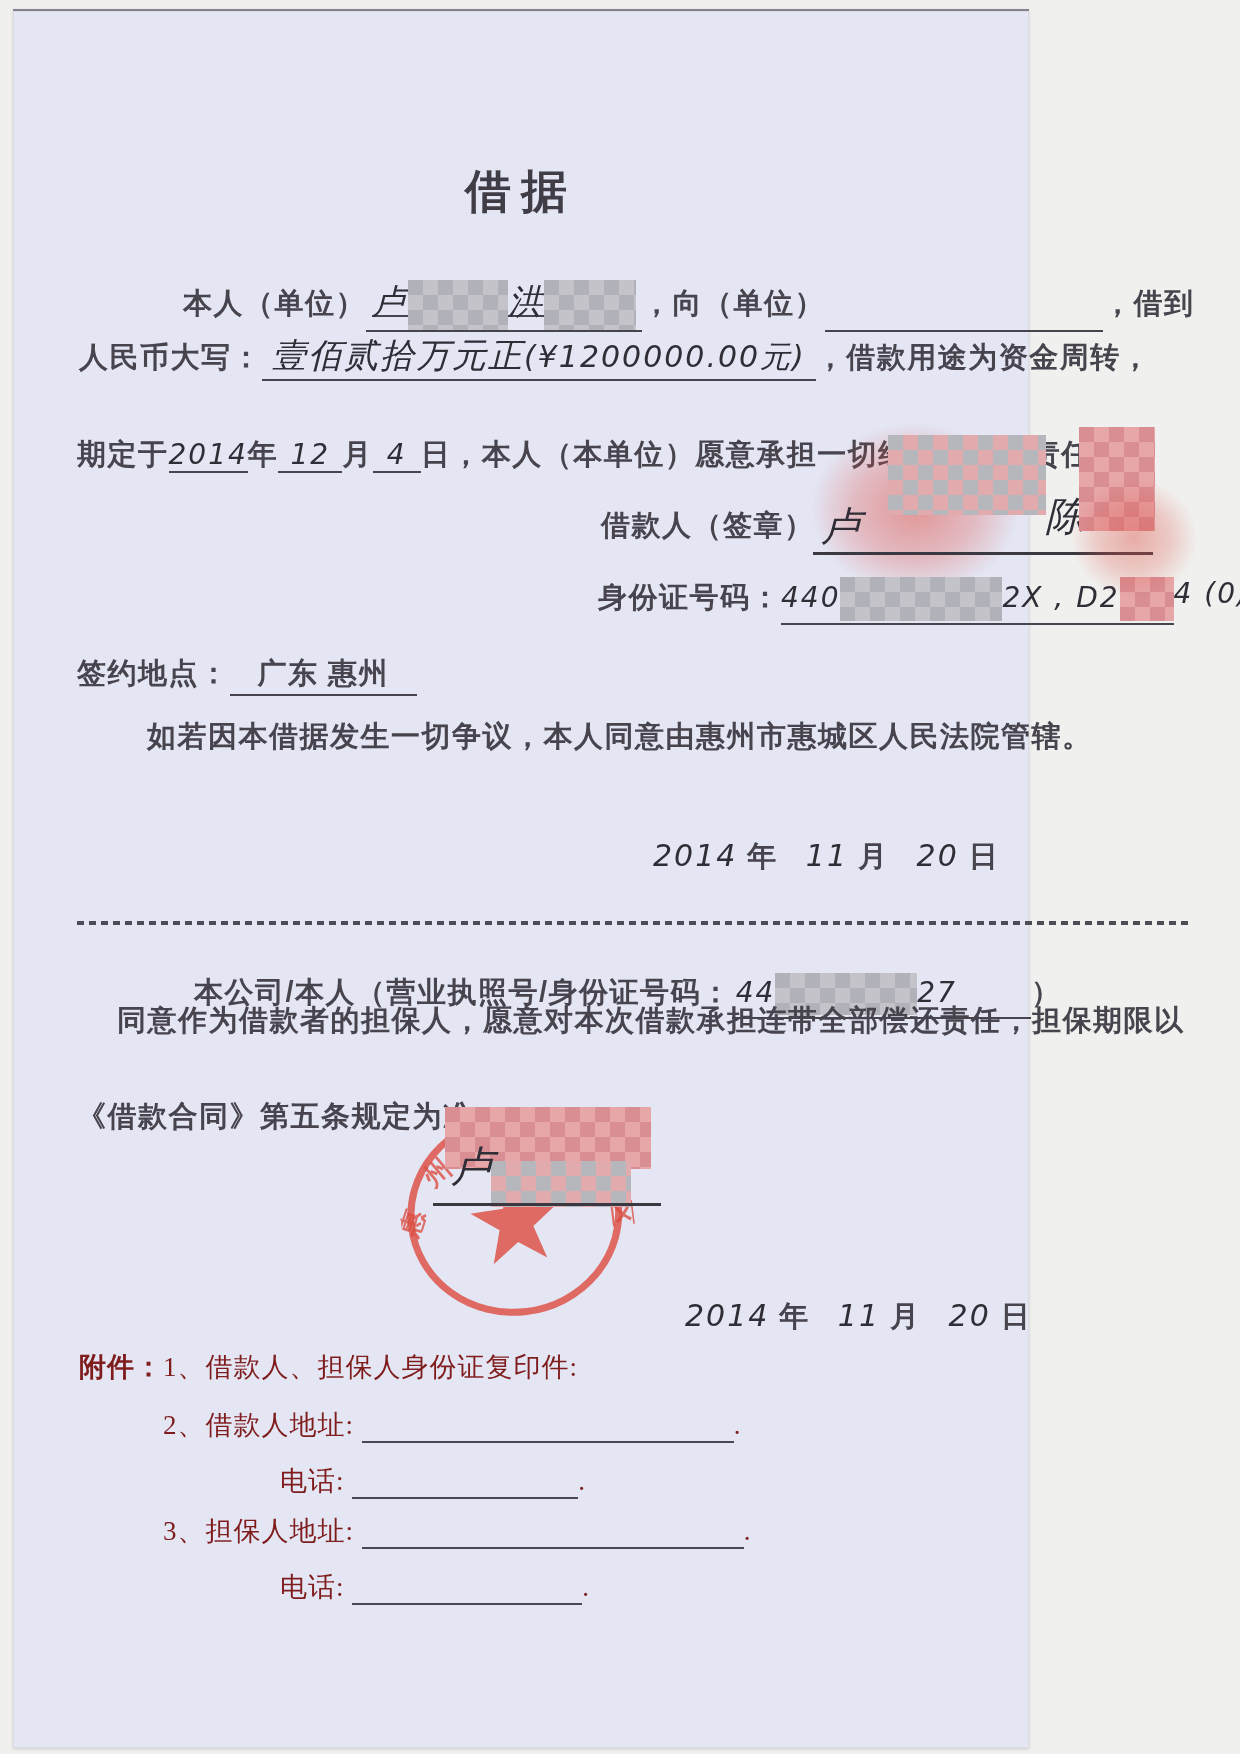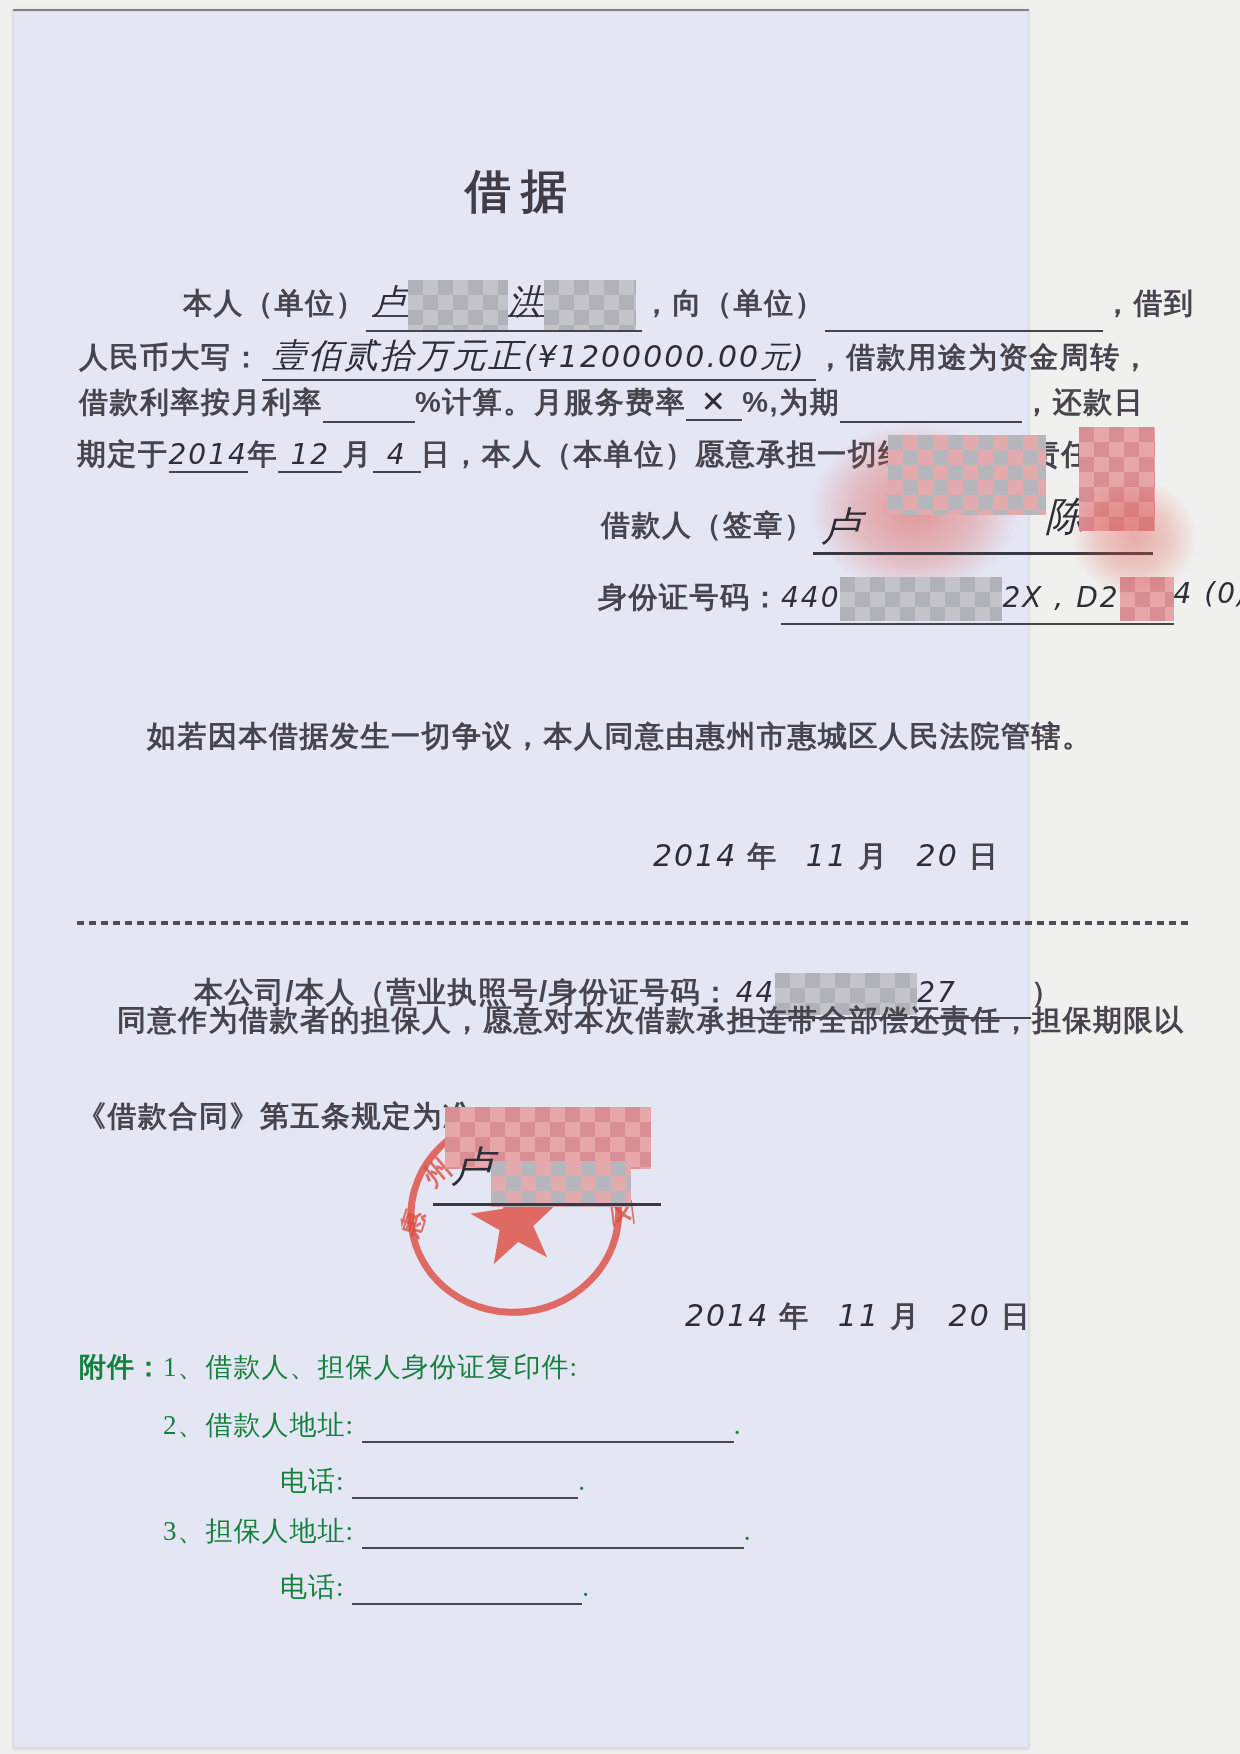--- a/index.html
+++ b/index.html
@@ -22,21 +22,21 @@
     font-size:46px;font-weight:bold;color:#403d47;letter-spacing:10px;
   }
   .hw{
     font-style:italic;font-weight:normal;color:#2f2d36;
     font-family:"DejaVu Sans",sans-serif;letter-spacing:2px;
   }
   .hw-big{font-size:34px;}
   .u{display:inline-block;border-bottom:2px solid #47444e;}
   .blank{display:inline-block;border-bottom:2px solid #47444e;height:30px;vertical-align:bottom;}
   .serif{font-family:"Liberation Serif","DejaVu Serif",serif;font-weight:normal;
-         color:#15803d;font-size:27px;letter-spacing:1px;}
+         color:#7f1d1d;font-size:27px;letter-spacing:1px;}
   .sblank{display:inline-block;border-bottom:2px solid #4a4750;height:28px;vertical-align:bottom;}
   .mz{
     display:inline-block;vertical-align:middle;
     background:repeating-conic-gradient(#c3c3c9 0% 25%, #b1b1b9 0% 50%) 0 0/30px 30px;
   }
   .mz.pink{background:repeating-conic-gradient(#e7a6a8 0% 25%, #d98e93 0% 50%) 0 0/30px 30px;}
   .mz.mix{
     background:
       repeating-conic-gradient(rgba(231,166,168,.85) 0% 25%, rgba(0,0,0,0) 0% 50%) 0 0/30px 30px,
       repeating-conic-gradient(#c3c3c9 0% 25%, #b6b6bd 0% 50%) 15px 15px/30px 30px;
@@ -60,43 +60,43 @@
   <div class="title">借据</div>
 
   <div class="abs t" style="left:170px;top:268px;">
     <span>本人（单位）</span><span class="u" style="padding:0 6px;text-decoration:underline;"><span class="hw hw-big">卢</span><span class="mz" style="width:100px;height:50px;"></span><span class="hw hw-big">洪</span><span class="mz" style="width:92px;height:50px;"></span></span><span>，向（单位）</span><span class="blank" style="width:278px;"></span><span>，借到</span>
   </div>
 
   <div class="abs t" style="left:66px;top:322px;text-align:right;">
     <span>人民币大写：</span><span class="u" style="padding:0 10px;"><span class="hw hw-big">壹佰贰拾万元正</span><span class="hw" style="font-size:30px;">(¥1200000.00元)</span></span><span>，借款用途为资金周转，</span>
   </div>
 
-  <div class="abs t" style="left:66px;top:372px;">
-    <span>借款利率按月利率</span><span class="blank" style="width:92px;"></span><span>%计算。月服务费率</span><span class="u" style="width:56px;text-align:center;"><span class="hw" style="font-size:30px;">✕</span></span><span>%,为期</span><span class="blank" style="width:182px;"></span><span>，还款日</span>
-  </div>
 
   <div class="abs t" style="left:64px;top:424px;">
     <span>期定于</span><span class="u" style="min-width:72px;text-align:center;"><span class="hw" style="font-size:28px;">2014</span></span><span>年</span><span class="u" style="min-width:64px;text-align:center;"><span class="hw" style="font-size:28px;">12</span></span><span>月</span><span class="u" style="min-width:48px;text-align:center;"><span class="hw" style="font-size:28px;">4</span></span><span>日</span><span>，本人（本单位）愿意承担一切经济及法律责任。</span>
   </div>
 
   <div class="abs t" style="left:588px;top:495px;">
     <span>借款人（签章）</span>
   </div>
   <div class="fp" style="left:798px;top:412px;width:208px;height:172px;"></div>
   <div class="sigline" style="left:800px;top:541px;width:340px;"></div>
   <div class="abs hw" style="left:808px;top:488px;font-size:40px;">卢</div>
   <div class="mzabs mz mix" style="left:875px;top:424px;width:158px;height:80px;"></div>
   <div class="abs hw" style="left:1032px;top:478px;font-size:40px;">陈</div>
   <div class="mzabs mz pink" style="left:1066px;top:416px;width:76px;height:104px;"></div>
 
   <div class="abs t" style="left:585px;top:566px;">
     <span>身份证号码：</span><span class="u" style="padding-bottom:2px;"><span class="hw" style="font-size:28px;">440</span><span class="mz" style="width:162px;height:44px;"></span><span class="hw" style="font-size:28px;">2X , D2</span><span class="mz pink" style="width:54px;height:44px;"></span></span><span class="hw" style="font-size:28px;position:relative;top:-4px;">4 (0)</span>
   </div>
   <div class="fp" style="left:1058px;top:468px;width:126px;height:118px;opacity:.8;"></div>
 
+  <div class="abs t" style="left:64px;top:643px;">
+    <span>签约地点：</span><span class="u" style="padding:0 28px;"><span>广东 惠州</span></span>
+  </div>
 
   <div class="abs t" style="left:134px;top:706px;">如若因本借据发生一切争议，本人同意由惠州市惠城区人民法院管辖。</div>
 
   <div class="abs t datebits" style="left:640px;top:826px;">
     <span class="hw" style="font-size:30px;">2014</span><span class="gap10">年</span><span class="hw gap28" style="font-size:30px;">11</span><span class="gap10">月</span><span class="hw gap28" style="font-size:30px;">20</span><span class="gap10">日</span>
   </div>
 
   <div class="dashes" style="left:64px;top:910px;width:1116px;"></div>
 
   <div class="abs t" style="left:181px;top:962px;">

